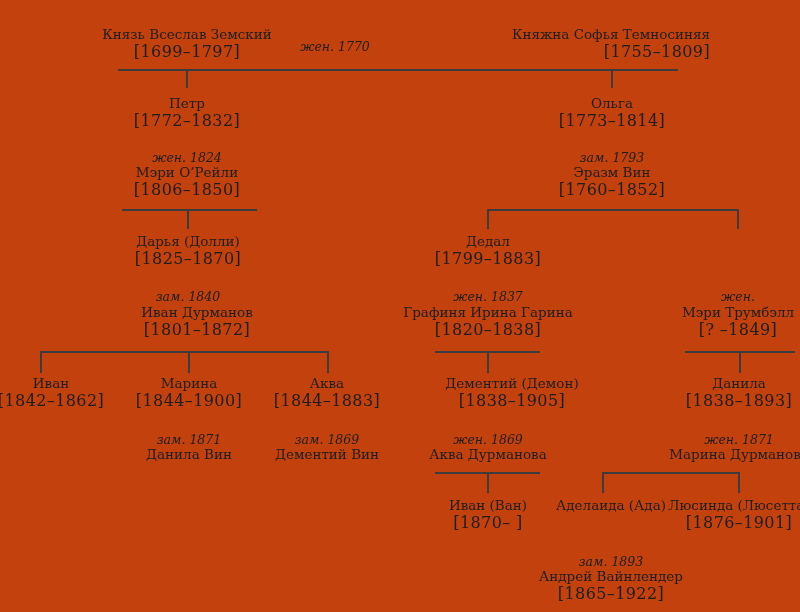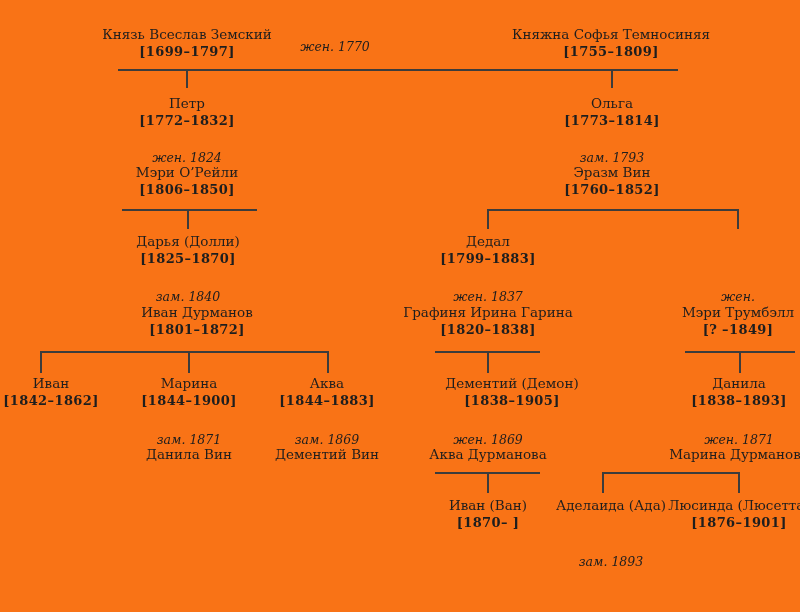--- a/index.html
+++ b/index.html
@@ -4,21 +4,21 @@
 <style>
   html, body {
     margin: 0;
     padding: 0;
     background: #ffffff;
   }
   .stage {
     position: relative;
     width: 800px;
     height: 612px;
-    background: #f97316;
+    background: #c2410c;
     font-family: "DejaVu Serif", "Liberation Serif", serif;
     color: #1e1e1e;
     overflow: hidden;
   }
   svg.connectors {
     position: absolute;
     left: 0;
     top: 0;
   }
   svg.connectors path {
@@ -32,24 +32,23 @@
     text-align: center;
     white-space: nowrap;
   }
   .node .name {
     display: block;
     font-size: 13.5px;
     line-height: 18px;
   }
   .node .years {
     display: block;
-    font-size: 13px;
+    font-size: 16px;
     line-height: 18px;
     letter-spacing: 0.4px;
-    font-weight: bold;
   }
   .note {
     position: absolute;
     transform: translateX(-50%);
     font-style: italic;
     font-size: 12.5px;
     line-height: 16px;
     white-space: nowrap;
     text-align: center;
     margin-top: 12px;
@@ -84,21 +83,21 @@
     <path d="M488,473 V493"></path>
 
     <path d="M603,493 V473 H739 V493"></path>
   </svg>
 
   <div class="node" style="left:187px; top:25px;">
     <span class="name">Князь Всеслав Земский</span>
     <span class="years">[1699–1797]</span>
   </div>
   <div class="note" style="left:335px; top:27px;">жен. 1770</div>
-  <div class="node" style="left:611px; top:25px;">
+  <div class="node" style="left:611px; top:25px;text-align:right;">
     <span class="name">Княжна Софья Темносиняя</span>
     <span class="years">[1755–1809]</span>
   </div>
 
   <div class="node" style="left:187px; top:94px;">
     <span class="name">Петр</span>
     <span class="years">[1772–1832]</span>
   </div>
   <div class="note" style="left:187px; top:138px;">жен. 1824</div>
   <div class="node" style="left:187px; top:163px;">
@@ -185,19 +184,23 @@
 
   <div class="node" style="left:488px; top:496px;">
     <span class="name">Иван (Ван)</span>
     <span class="years">[1870– ]</span>
   </div>
 
   <div class="node" style="left:611px; top:496px;">
     <span class="name">Аделаида (Ада)</span>
   </div>
   <div class="note" style="left:611px; top:542px;">зам. 1893</div>
+  <div class="node" style="left:611px; top:567px;">
+    <span class="name">Андрей Вайнлендер</span>
+    <span class="years">[1865–1922]</span>
+  </div>
 
   <div class="node" style="left:739px; top:496px;">
     <span class="name">Люсинда (Люсетта)</span>
     <span class="years">[1876–1901]</span>
   </div>
 
 </div>
 
 </body></html>

